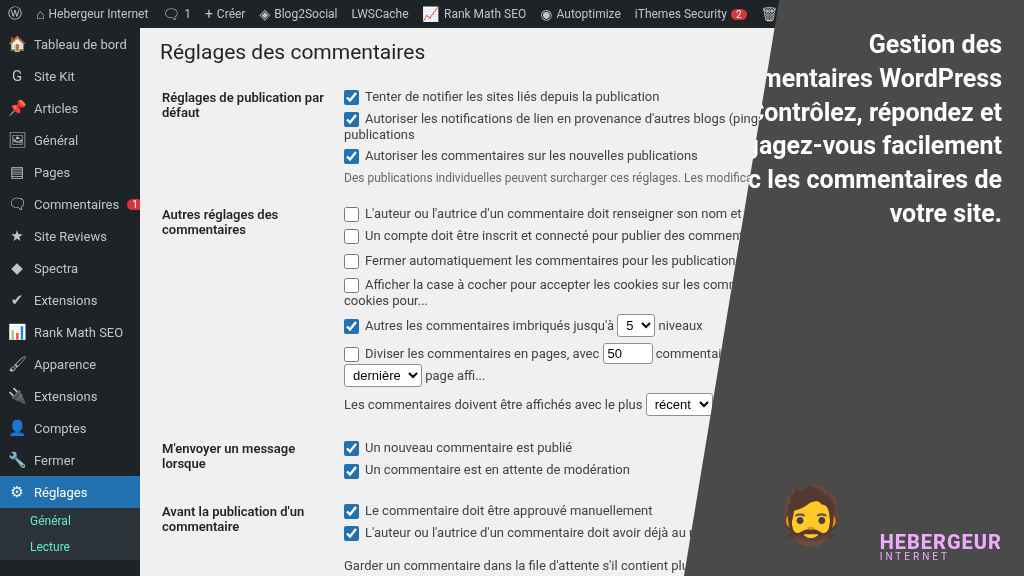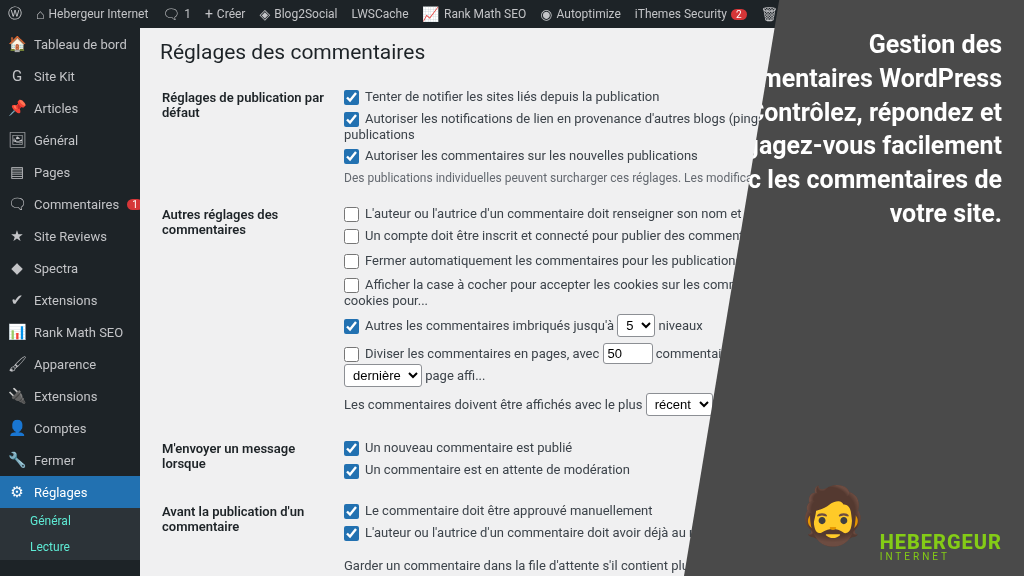--- a/index.html
+++ b/index.html
@@ -31,21 +31,21 @@
 .form-table input[type="checkbox"] { margin-right: 6px; accent-color: #2271b1; width: 15px; height: 15px; vertical-align: middle; }
 .form-table input[type="number"], .form-table select { border: 1px solid #8c8f94; border-radius: 3px; padding: 2px 4px; font-size: 13px; background: #fff; }
 .form-table input[type="number"] { width: 50px; }
 .form-table select { }
 .description { color: #646970; font-size: 12px; margin-top: 4px; }
 
 .overlay { position: absolute; top: 0; right: 0; width: 340px; height: 576px; background: #4a4a4a; clip-path: polygon(28% 0, 100% 0, 100% 100%, 0% 100%); display: flex; flex-direction: column; justify-content: flex-start; align-items: flex-end; padding: 28px 22px 18px; color: #fff; }
 .overlay-title { font-size: 25px; font-weight: 700; text-align: right; line-height: 1.35; }
 .overlay-bottom { position: absolute; bottom: 14px; right: 22px; display: flex; align-items: flex-end; gap: 10px; }
 .mascot { width: 72px; height: 92px; display: flex; align-items: center; justify-content: center; font-size: 56px; }
-.brand { font-size: 20px; font-weight: 800; color: #84cc16; line-height: 1; letter-spacing: 1px; }
+.brand { font-size: 20px; font-weight: 800; color: #f0abfc; line-height: 1; letter-spacing: 1px; margin-left: 22px; }
 .brand small { display: block; font-size: 10px; font-weight: 400; letter-spacing: 3px; }
 </style>
 </head>
 <body>
 
 <div class="admin-bar">
   <span class="item">
       <span class="icon">ⓦ</span>
     </span>
   <span class="item">

